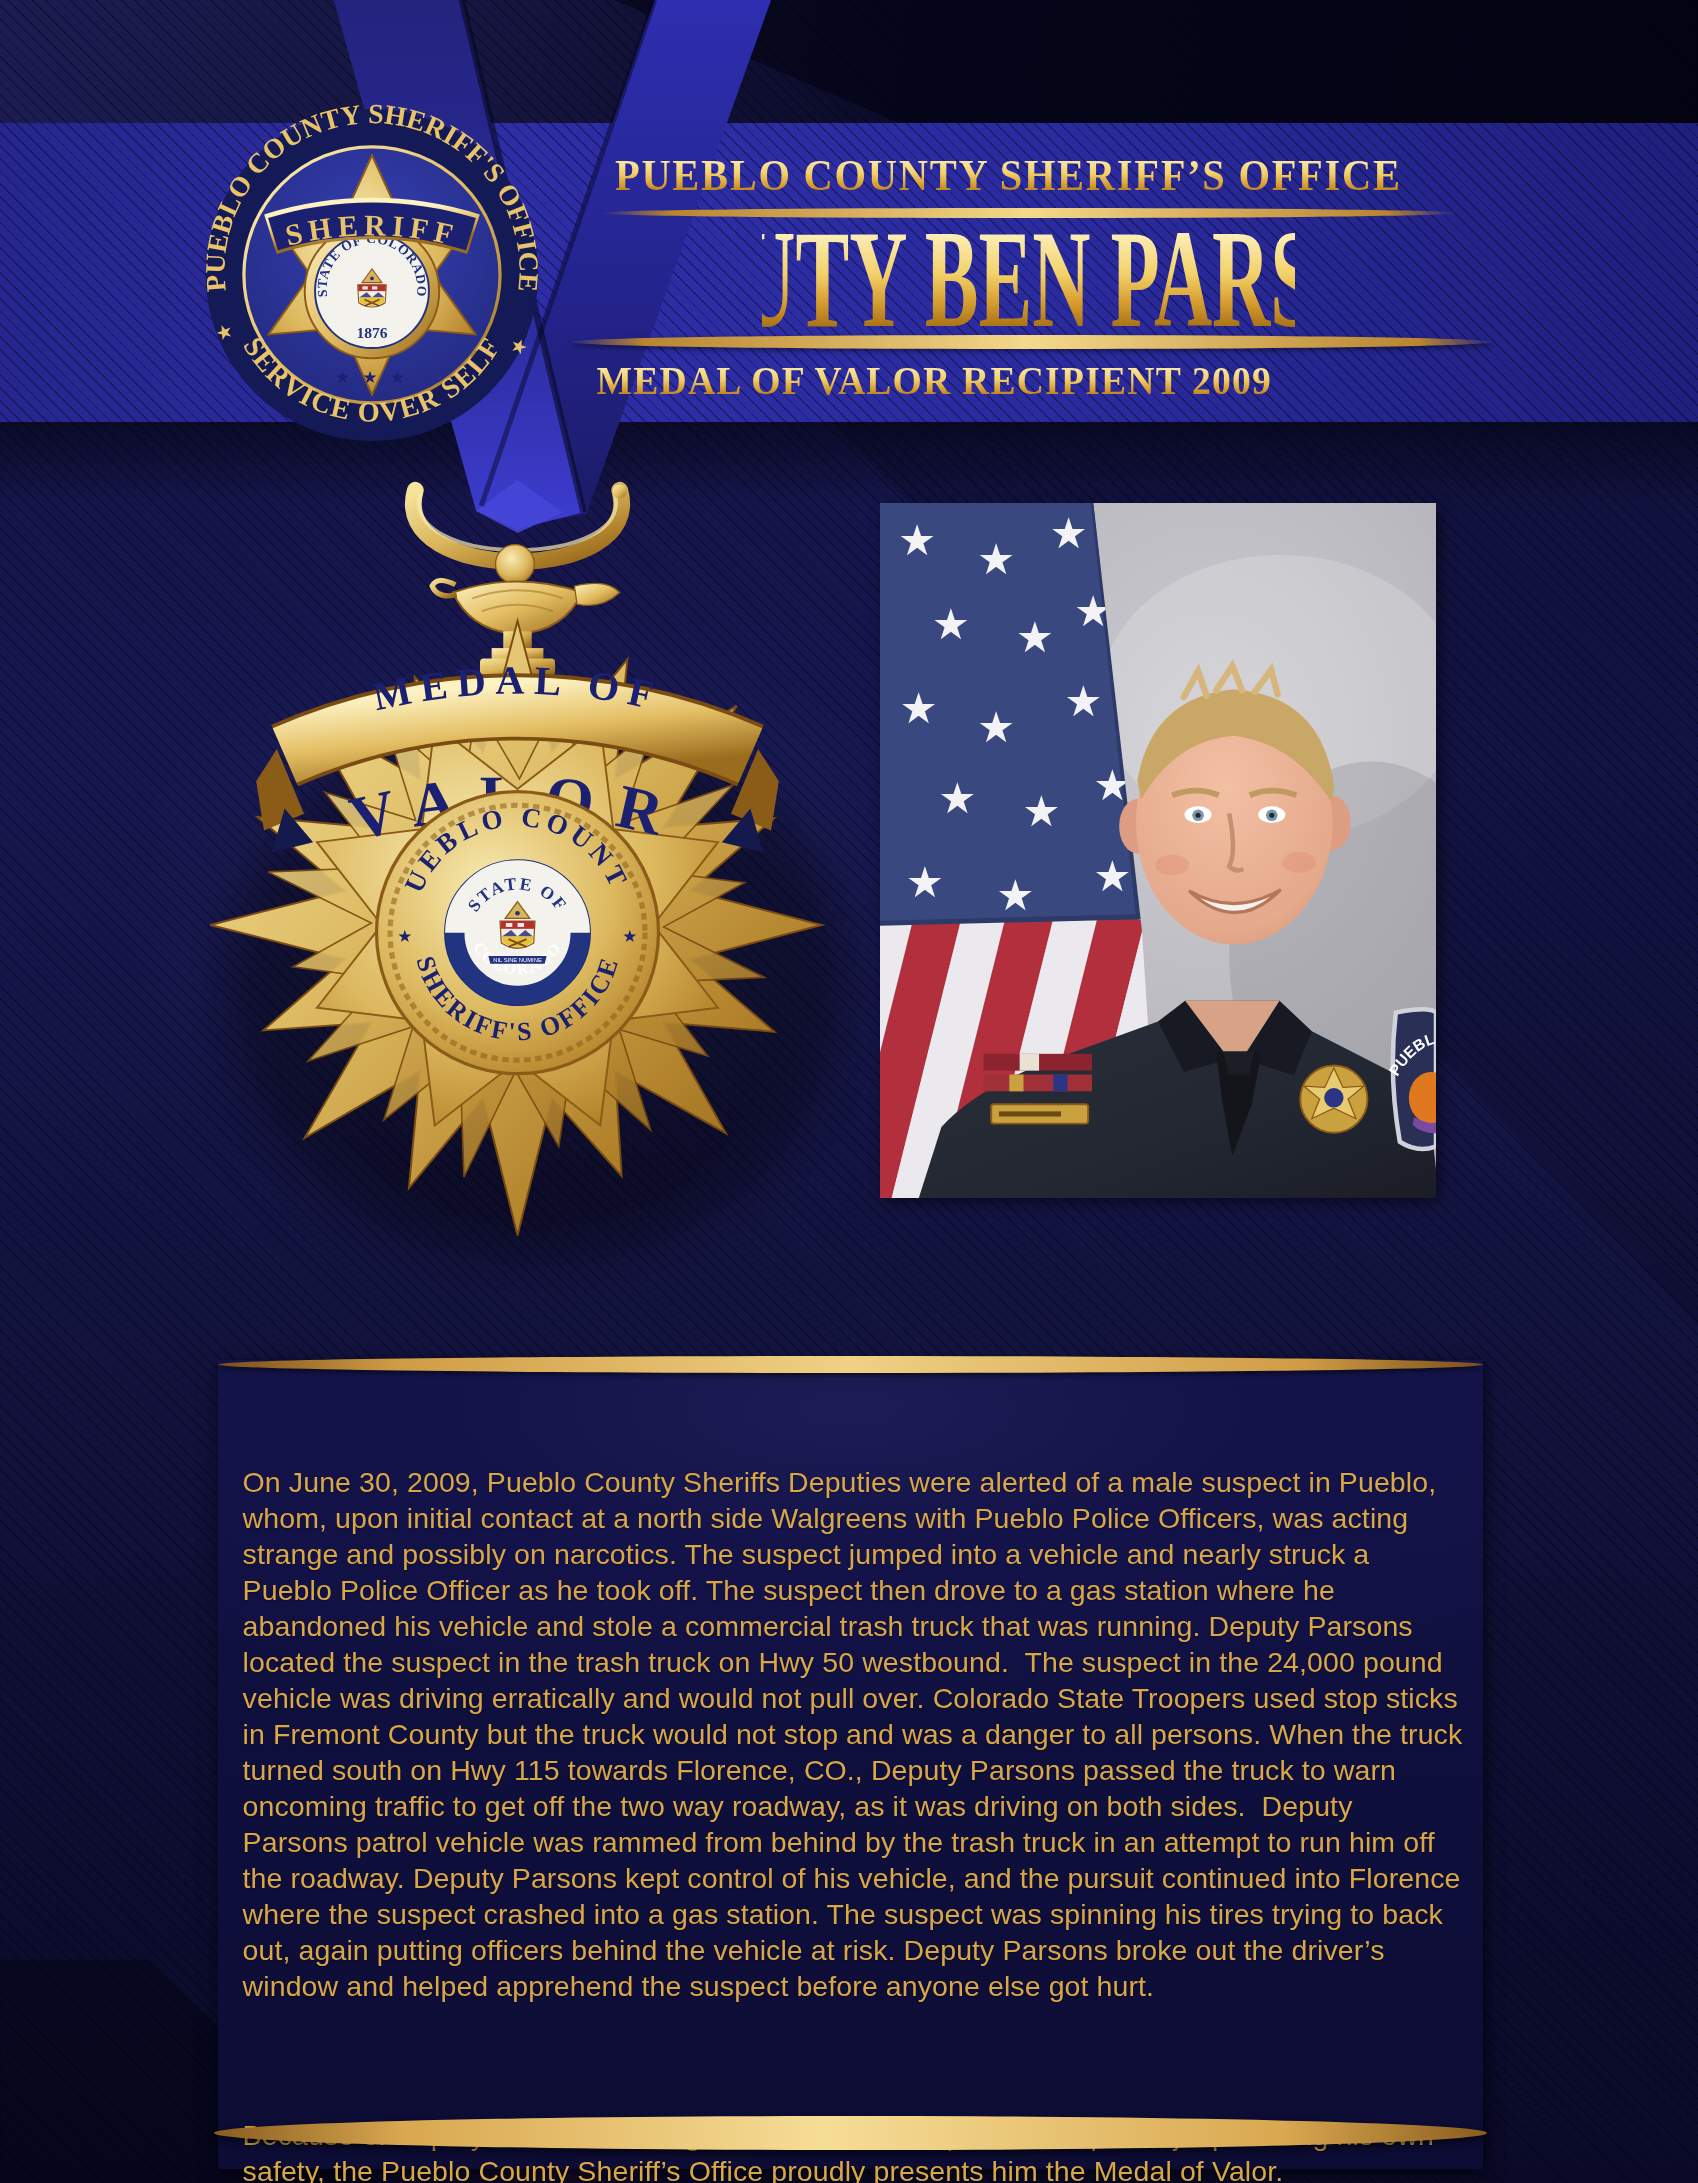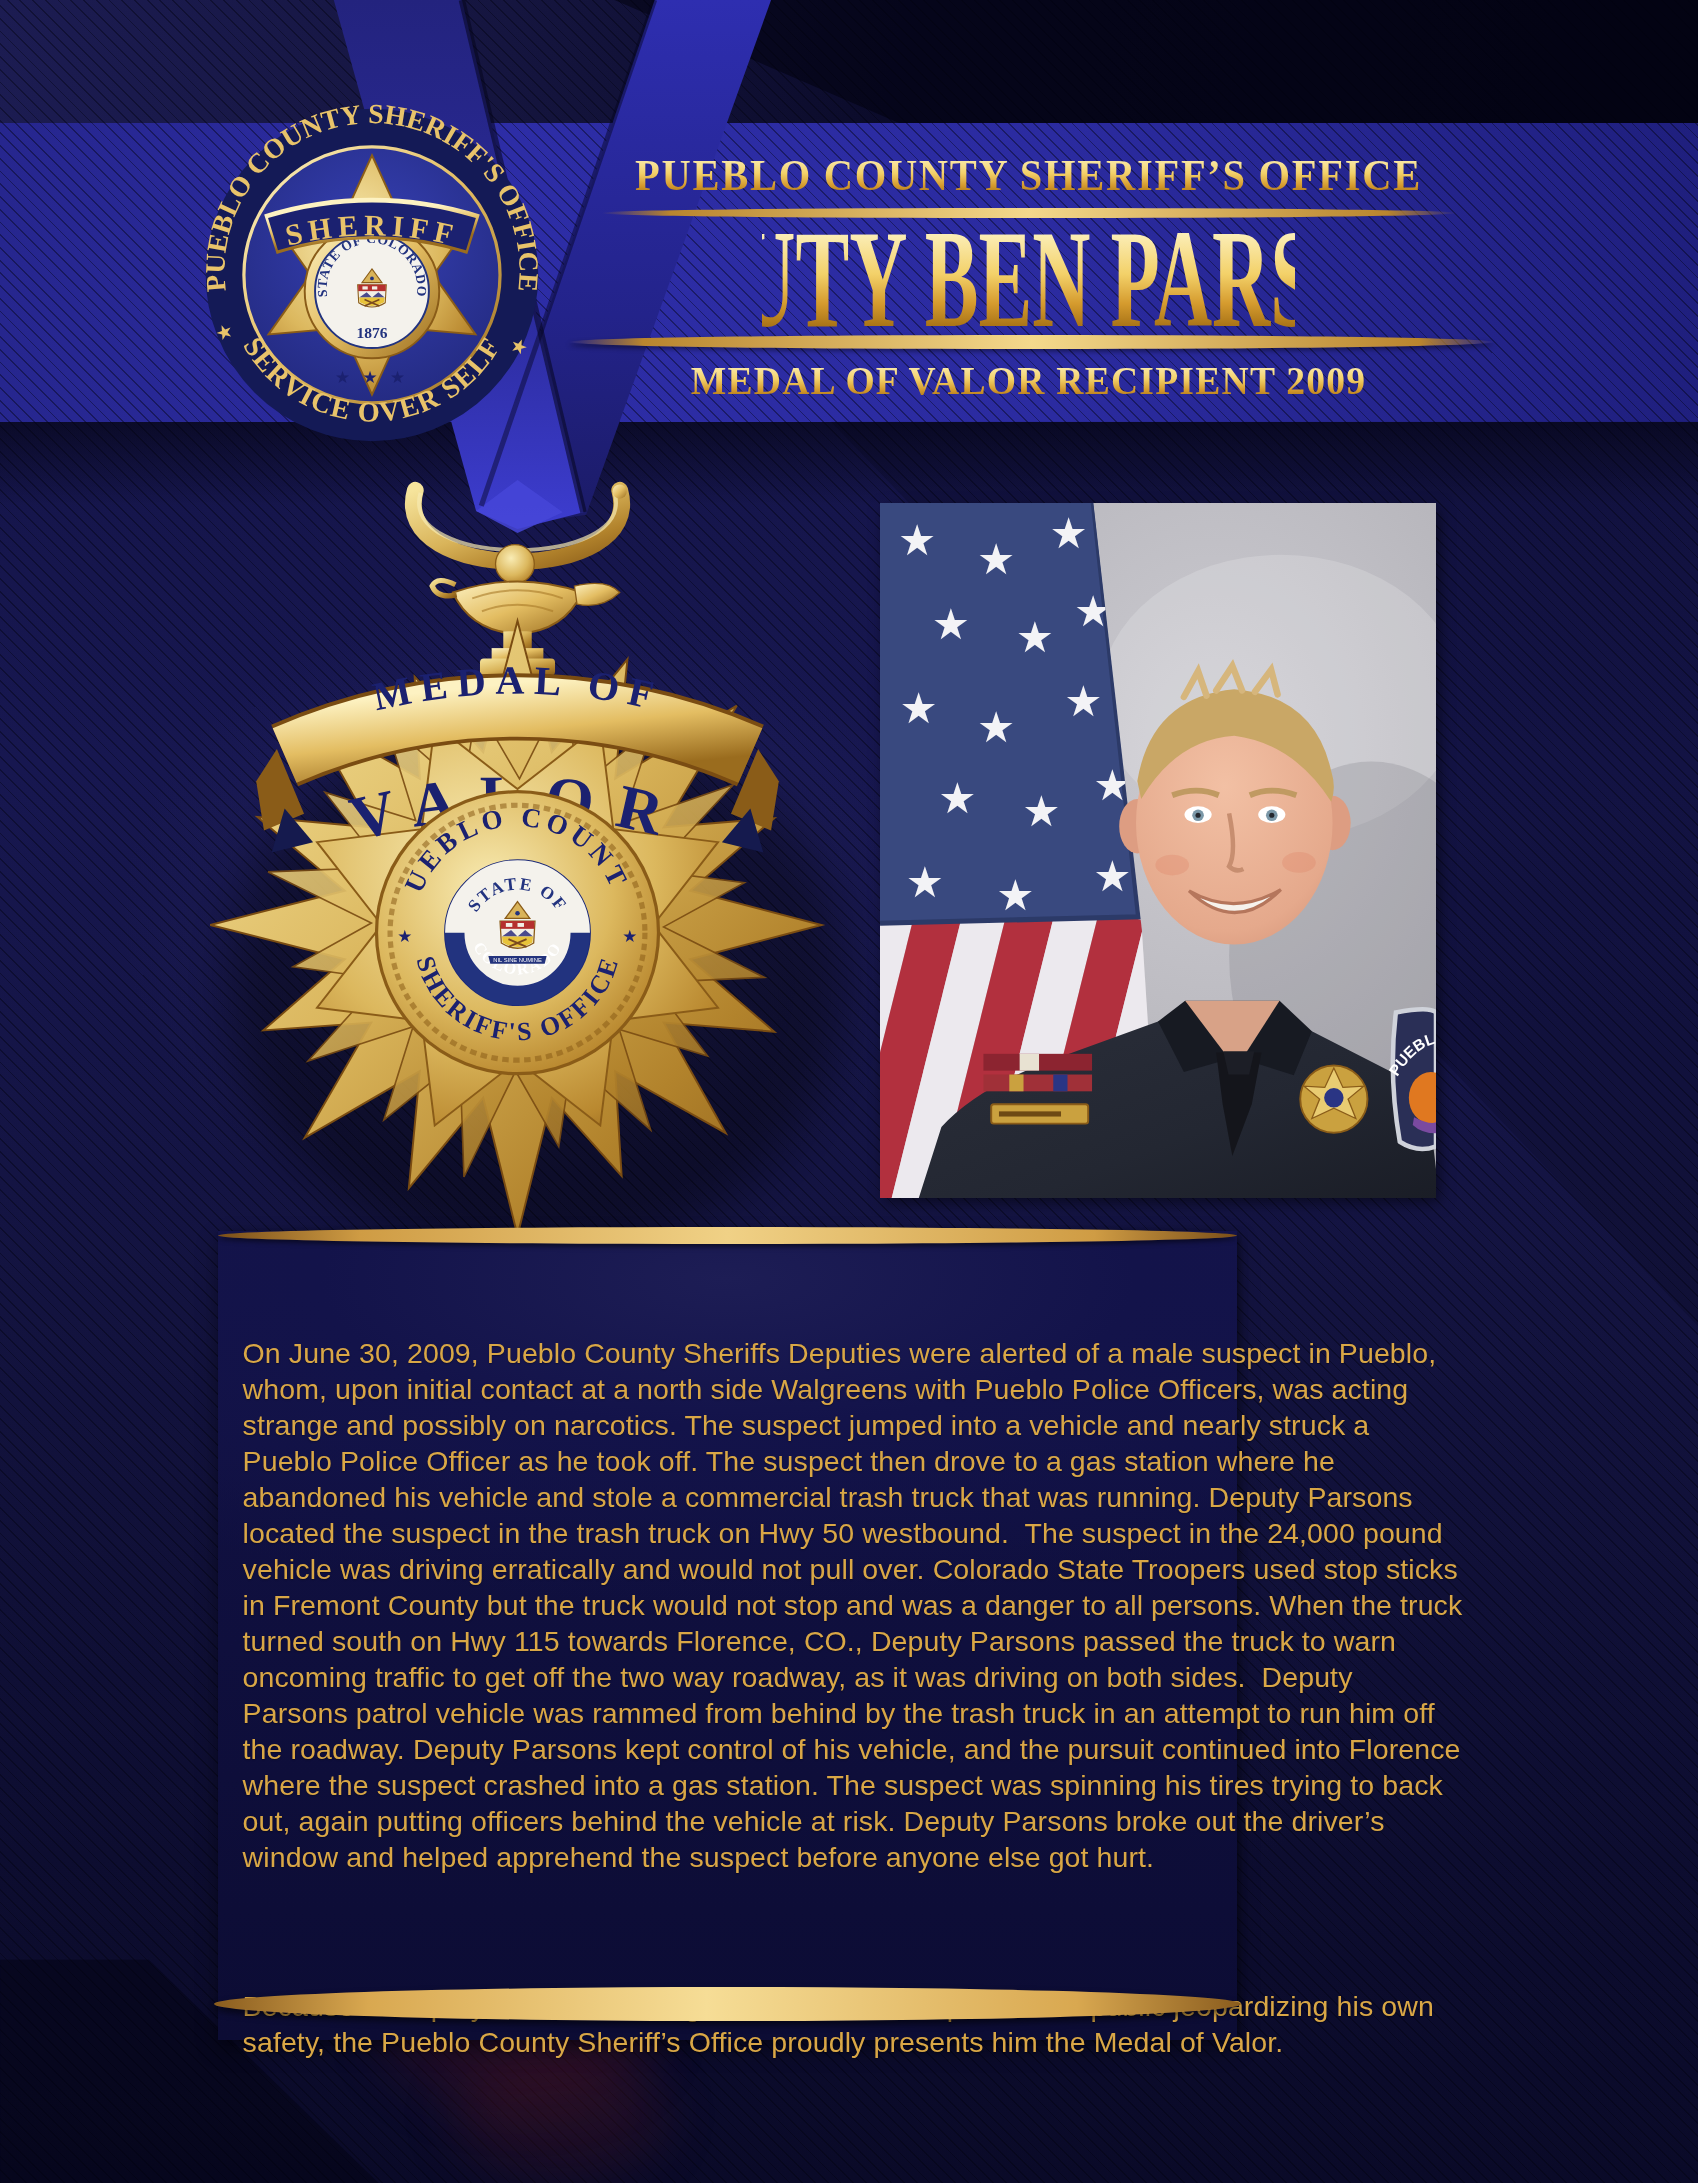--- a/index.html
+++ b/index.html
@@ -23,39 +23,39 @@
   .facet{position:absolute;left:0;top:0;width:100%;height:100%;}
   .smudge{position:absolute;border-radius:50%;filter:blur(26px);}
   .smudge.s1{left:382px;top:1954px;width:272px;height:149px;background:rgba(90,18,28,.28);}
   .smudge.s2{left:453px;top:2057px;width:213px;height:116px;background:rgba(120,30,20,.18);}
 
   
   .goldtxt{background:linear-gradient(180deg,#fdf4c8 0%,#f3d169 45%,#d59b2e 72%,#9a660f 100%);
     -webkit-background-clip:text;background-clip:text;color:transparent;
     font-family:"Liberation Serif",serif;font-weight:bold;white-space:nowrap;}
 
-  .header{position:absolute;left:569px;top:123px;width:919px;height:264px;text-align:center;z-index:6;}
+  .header{position:absolute;left:569px;top:123px;width:919px;height:264px;z-index:6;}
   .agency{margin-top:30px;font-size:45px;line-height:45px;letter-spacing:1.9px;transform:scaleX(.9);}
   .name{height:109px;display:flex;align-items:center;justify-content:center;
         font-size:139px;line-height:1;transform:scaleX(.58);margin-top:6.5px;letter-spacing:0px;}
   .subtitle{margin-top:11.6px;font-size:40px;line-height:40px;letter-spacing:1.3px;transform:scaleX(.94);}
   .lens{position:relative;margin:0 auto;border-radius:50%;
     background:linear-gradient(90deg,rgba(138,92,30,0) 0%,#b9852e 8%,#f4d98c 50%,#b9852e 92%,rgba(138,92,30,0) 100%);}
   .lens.d1{width:854px;height:9.7px;margin-top:10.4px;}
   .lens.d2{width:925px;height:14.2px;margin-top:1.3px;box-shadow:0 2.6px 5.2px rgba(0,0,0,.45);}
 
   
   .scene{position:absolute;left:0;top:0;z-index:5;pointer-events:none;}
 
   
   .photo{position:absolute;left:880px;top:503px;width:556px;height:695px;z-index:5;
          box-shadow:3.9px 5.2px 14.2px rgba(0,0,0,.55);}
 
   
-  .panel{position:absolute;left:218px;top:1231px;width:1019px;height:809px;z-index:5;
+  .panel{position:absolute;left:218px;top:1360px;width:1265px;height:809px;z-index:5;
     background:radial-gradient(ellipse 906px 323px at 50% 6%,#1d1d55 0%,#13134a 45%,rgba(19,19,74,0) 100%),
                linear-gradient(180deg,#14144a 0%,#101040 35%,#0c0c34 100%);
     box-shadow:5.2px 0 9px -3.9px rgba(0,0,0,.5),0 9px 19.4px rgba(0,0,0,.45);}
   .panel .lens-top{position:absolute;top:-3.9px;left:0;width:100%;height:17px;border-radius:50%;
     background:linear-gradient(90deg,#7a4e18 0%,#cf9c44 14%,#f0d186 50%,#cf9c44 86%,#7a4e18 100%);
     box-shadow:0 2.6px 5.8px rgba(0,0,0,.55);}
   .panel .lens-bottom{position:absolute;bottom:19.4px;left:-3.9px;width:calc(100% + 7.8px);height:34px;border-radius:50%;
     background:linear-gradient(90deg,#8a5c1e 0%,#d9a850 15%,#f6dd96 48%,#d9a850 84%,#8a5c1e 100%);
     box-shadow:0 3.9px 7.8px rgba(0,0,0,.6);}
   .story{position:absolute;left:24.6px;top:32px;width:1221px;color:#d9a746;

